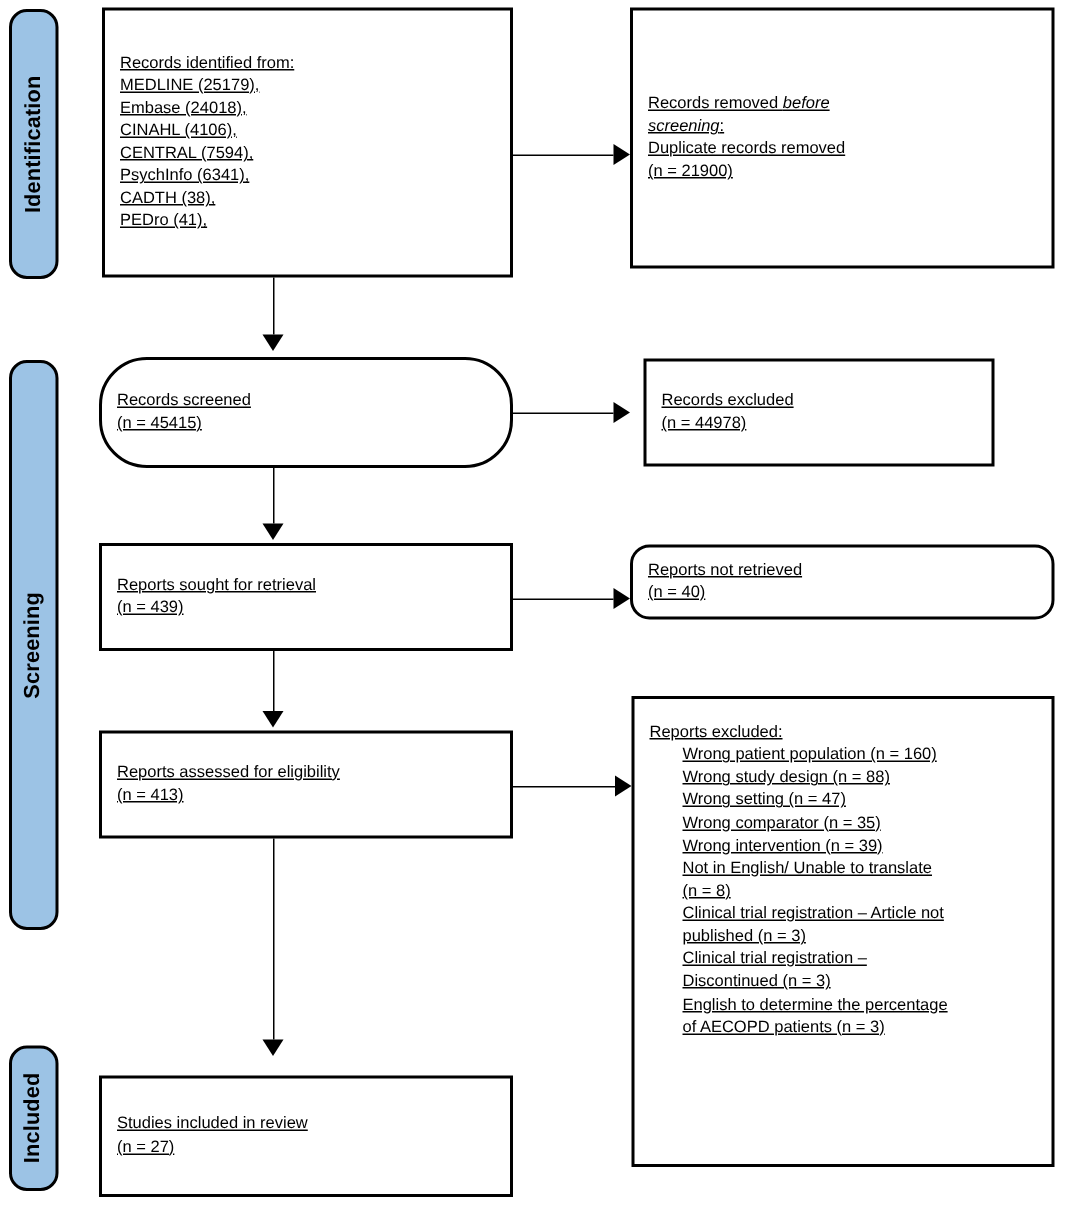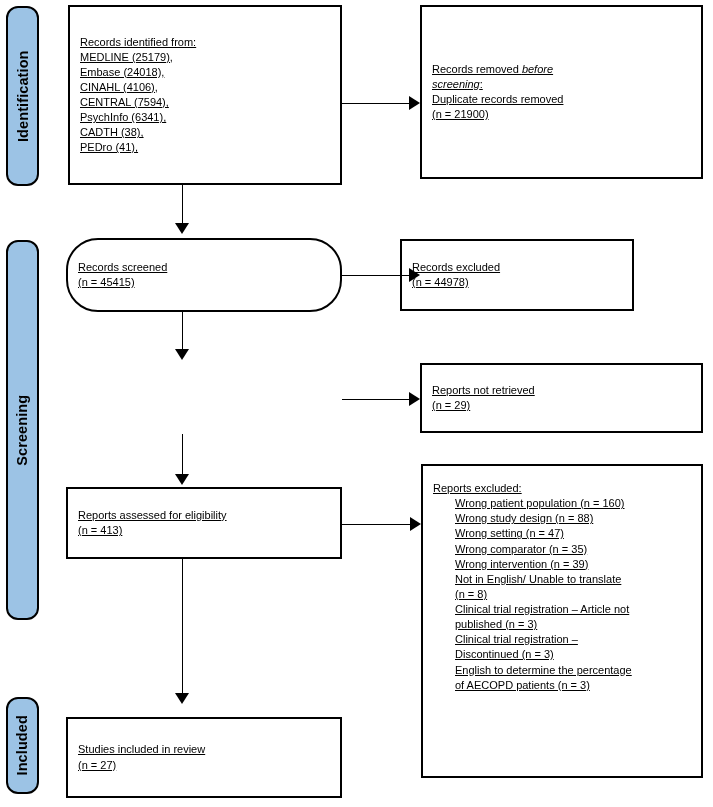--- a/index.html
+++ b/index.html
@@ -134,38 +134,44 @@
   <div class="conn-v" style="left:182px; top:185px; height:38px;"></div>
   <div class="arrow-down" style="left:175px; top:223px;"></div>
 
   <div class="box" style="left:66px; top:238px; width:276px; height:74px;border-radius:32px;">
     <div class="box-body">
       <div class="line">Records screened</div>
       <div class="line">(n = 45415)</div>
     </div>
   </div>
 
-  <div class="box" style="left:400px; top:239px; width:234px; height:72px;">
+  <div class="box" style="left:429px; top:239px; width:234px; height:72px;">
     <div class="box-body">
       <div class="line">Records excluded</div>
       <div class="line">(n = 44978)</div>
     </div>
   </div>
 
   <div class="conn-h" style="left:342px; top:275px; width:67px;"></div>
   <div class="arrow-right" style="left:409px; top:268px;"></div>
 
   <div class="conn-v" style="left:182px; top:312px; height:37px;"></div>
   <div class="arrow-down" style="left:175px; top:349px;"></div>
 
-
-  <div class="box" style="left:420px; top:363px; width:283px; height:70px;">
+  <div class="box" style="left:66px; top:362px; width:276px; height:72px;">
+    <div class="box-body">
+      <div class="line">Reports sought for retrieval</div>
+      <div class="line">(n = 439)</div>
+    </div>
+  </div>
+
+  <div class="box" style="left:420px; top:363px; width:283px; height:50px;border-radius:13px;">
     <div class="box-body">
       <div class="line">Reports not retrieved</div>
-      <div class="line">(n = 29)</div>
+      <div class="line">(n = 40)</div>
     </div>
   </div>
 
   <div class="conn-h" style="left:342px; top:399px; width:67px;"></div>
   <div class="arrow-right" style="left:409px; top:392px;"></div>
 
   <div class="conn-v" style="left:182px; top:434px; height:40px;"></div>
   <div class="arrow-down" style="left:175px; top:474px;"></div>
 
   <div class="box" style="left:66px; top:487px; width:276px; height:72px;justify-content:center;">

